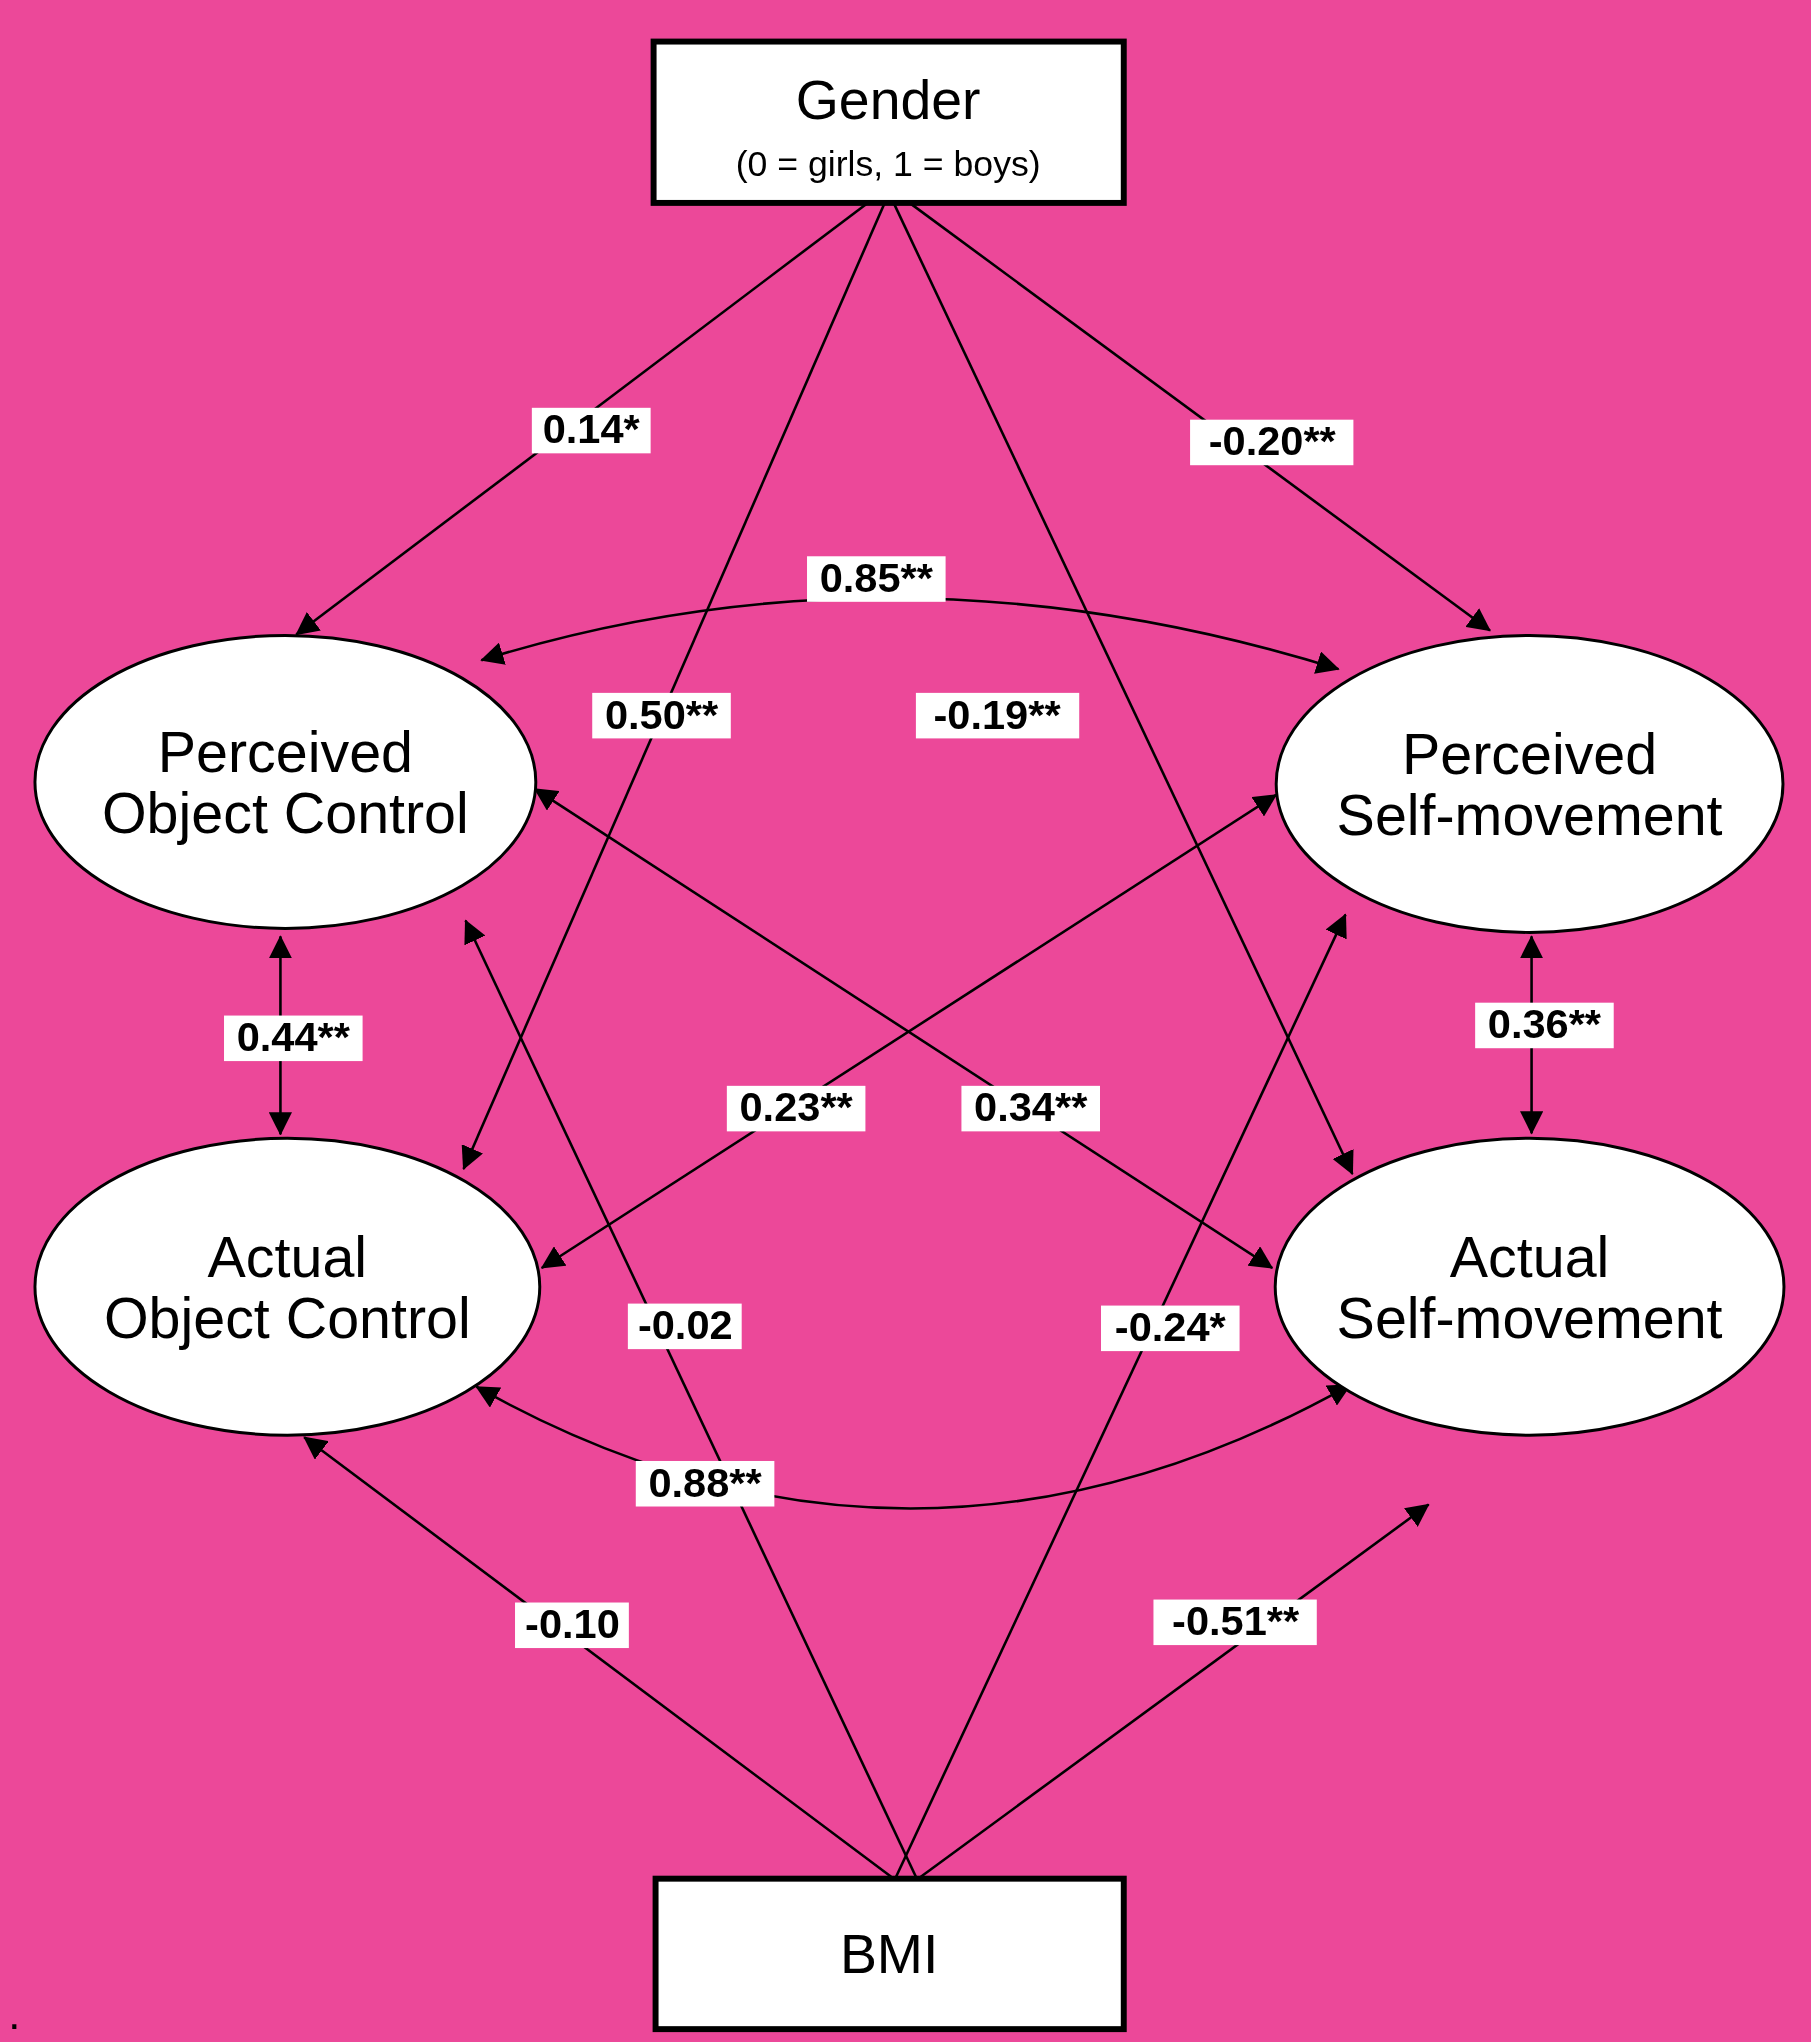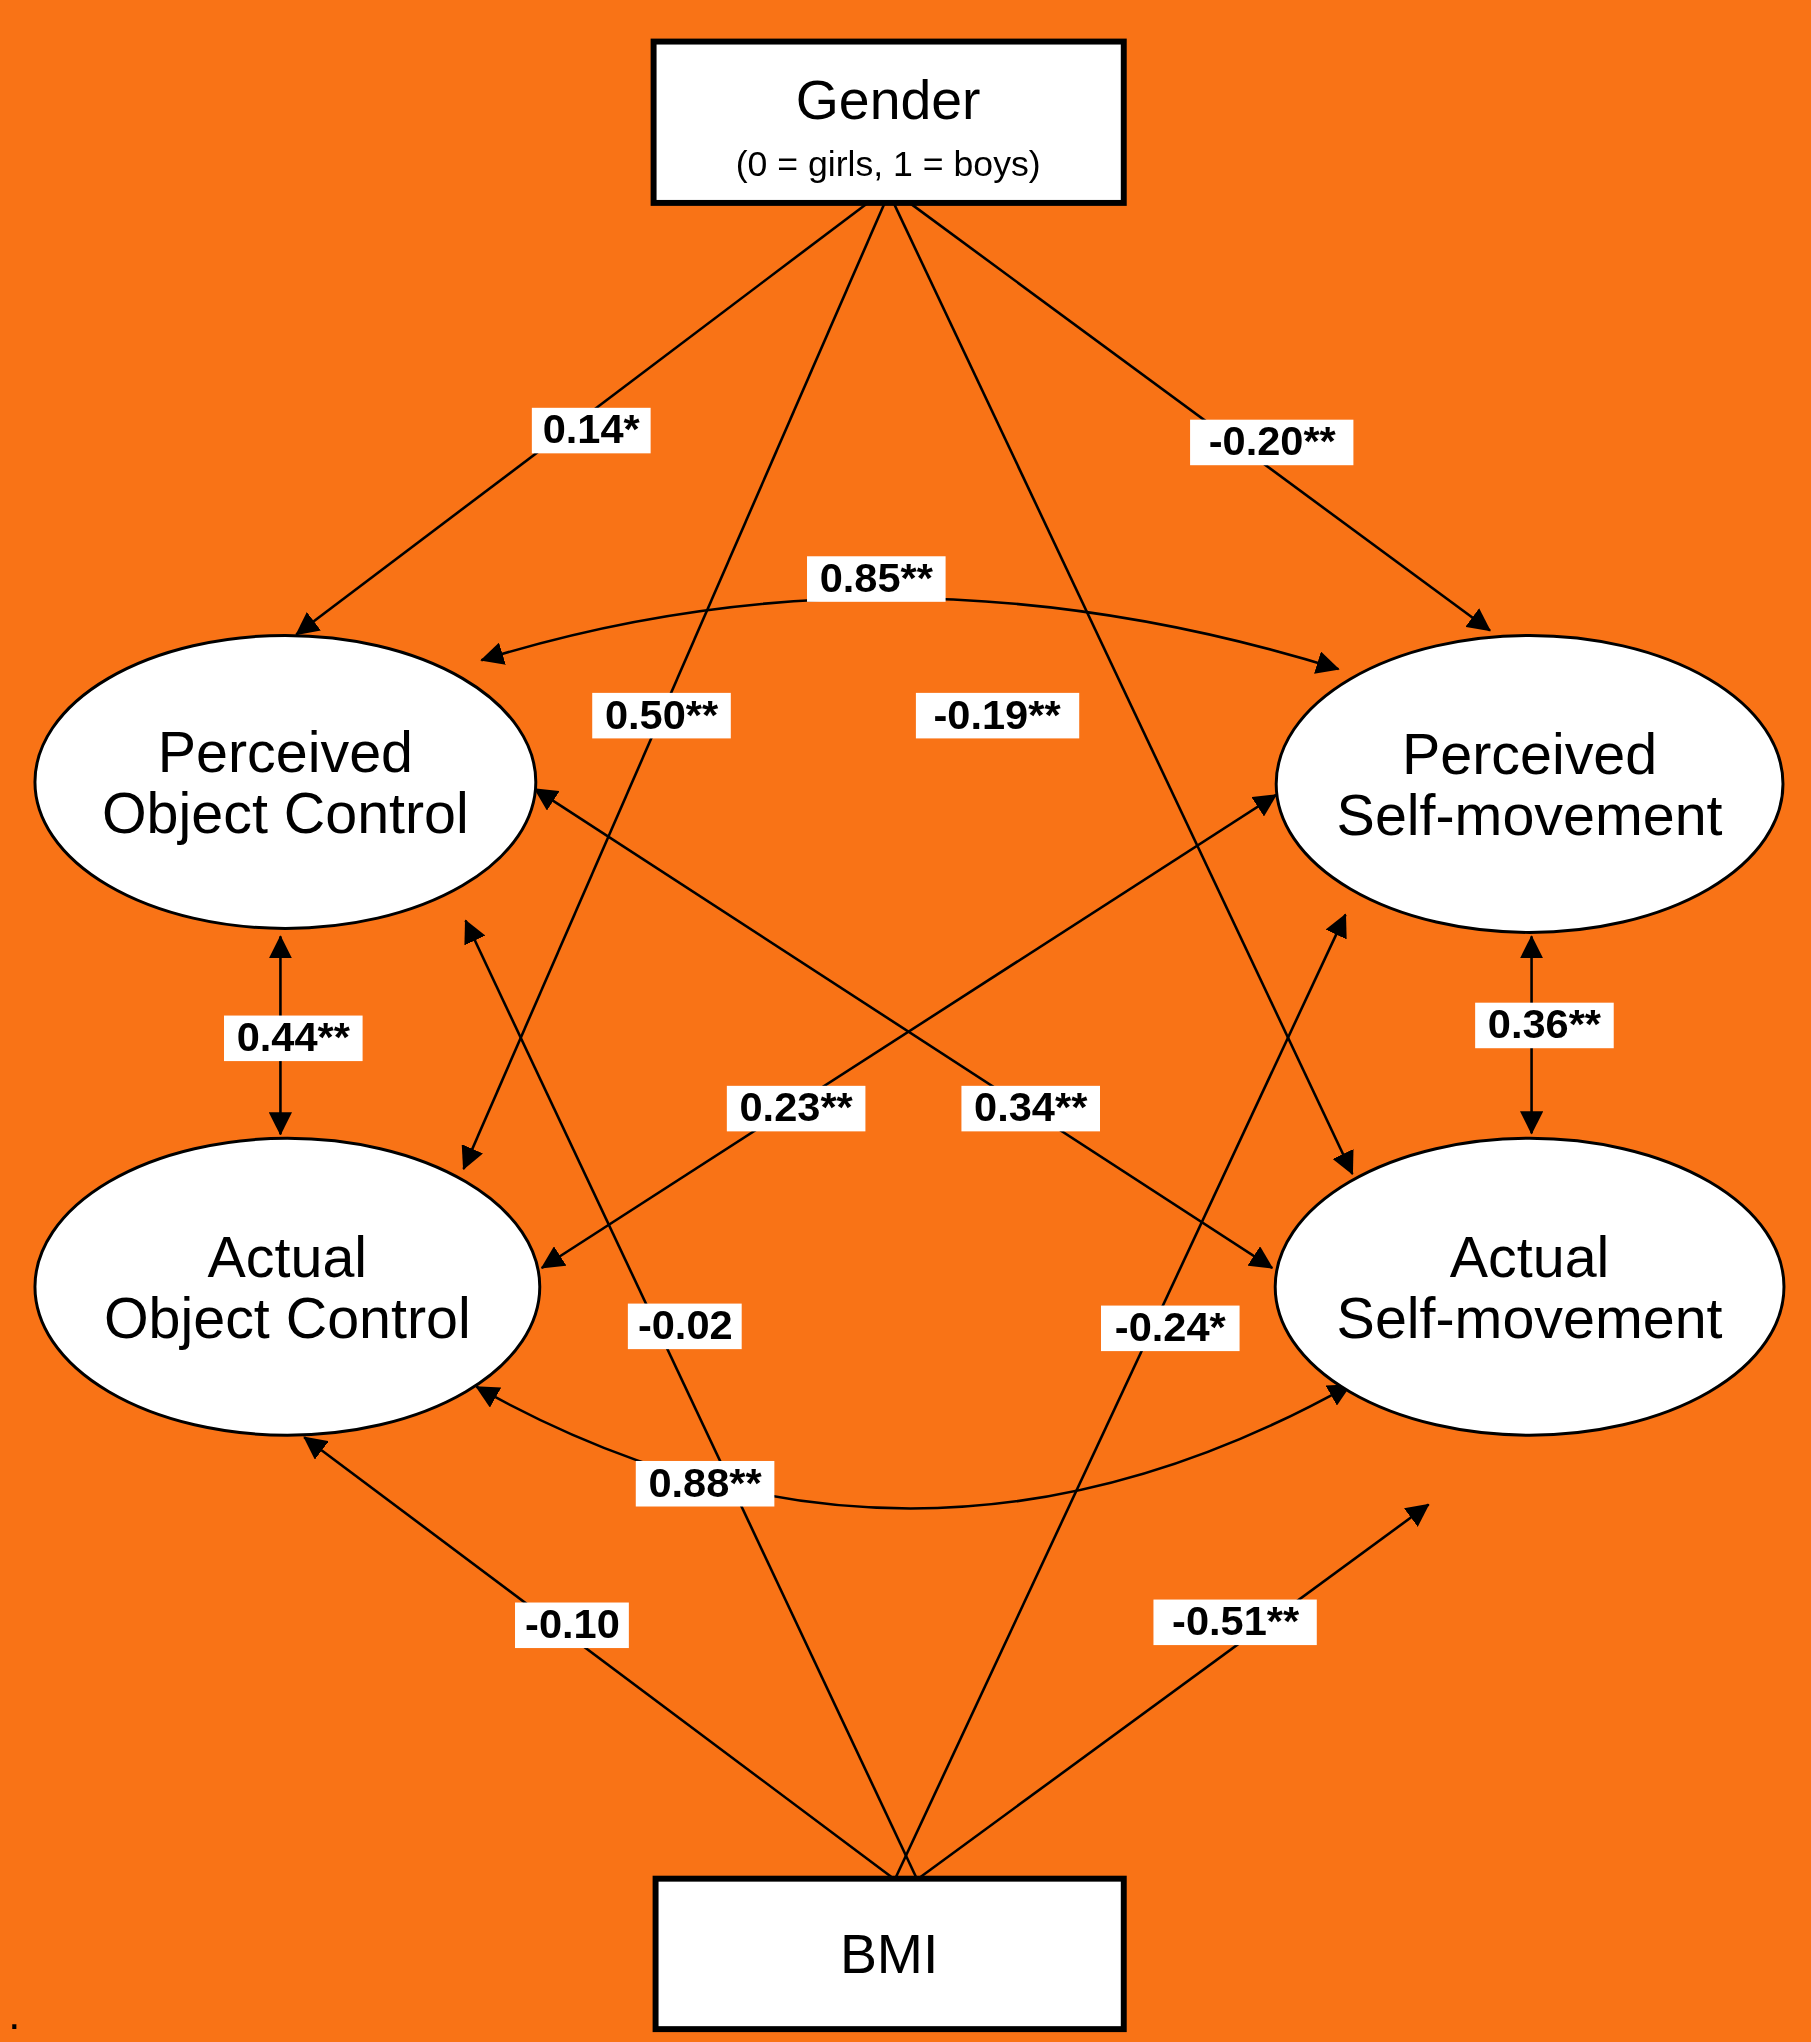--- a/index.html
+++ b/index.html
@@ -1,16 +1,16 @@
 <!DOCTYPE html>
 <html><head>
 <meta charset="utf-8">
 <style>
   html, body { margin: 0; padding: 0; background: #ffffff; }
-  .stage { position: relative; width: 1812px; height: 2042px; background: #f97316; }
+  .stage { position: relative; width: 1812px; height: 2042px; background: #ec4899; }
   svg { display: block; font-family: "Liberation Sans", sans-serif; }
   .shape { fill: #ffffff; stroke: #000000; }
   .box { stroke-width: 6; }
   .ellipse { stroke-width: 3; }
   .edge { stroke: #000000; stroke-width: 2.6; fill: none; }
   .node-text { fill: #000000; font-size: 58px; text-anchor: middle; }
   .box-title { fill: #000000; font-size: 56px; text-anchor: middle; }
   .box-sub { fill: #000000; font-size: 36px; text-anchor: middle; }
   .coef { fill: #000000; font-size: 42px; font-weight: bold; text-anchor: middle; }
   .knockout { fill: #ffffff; stroke: none; }

